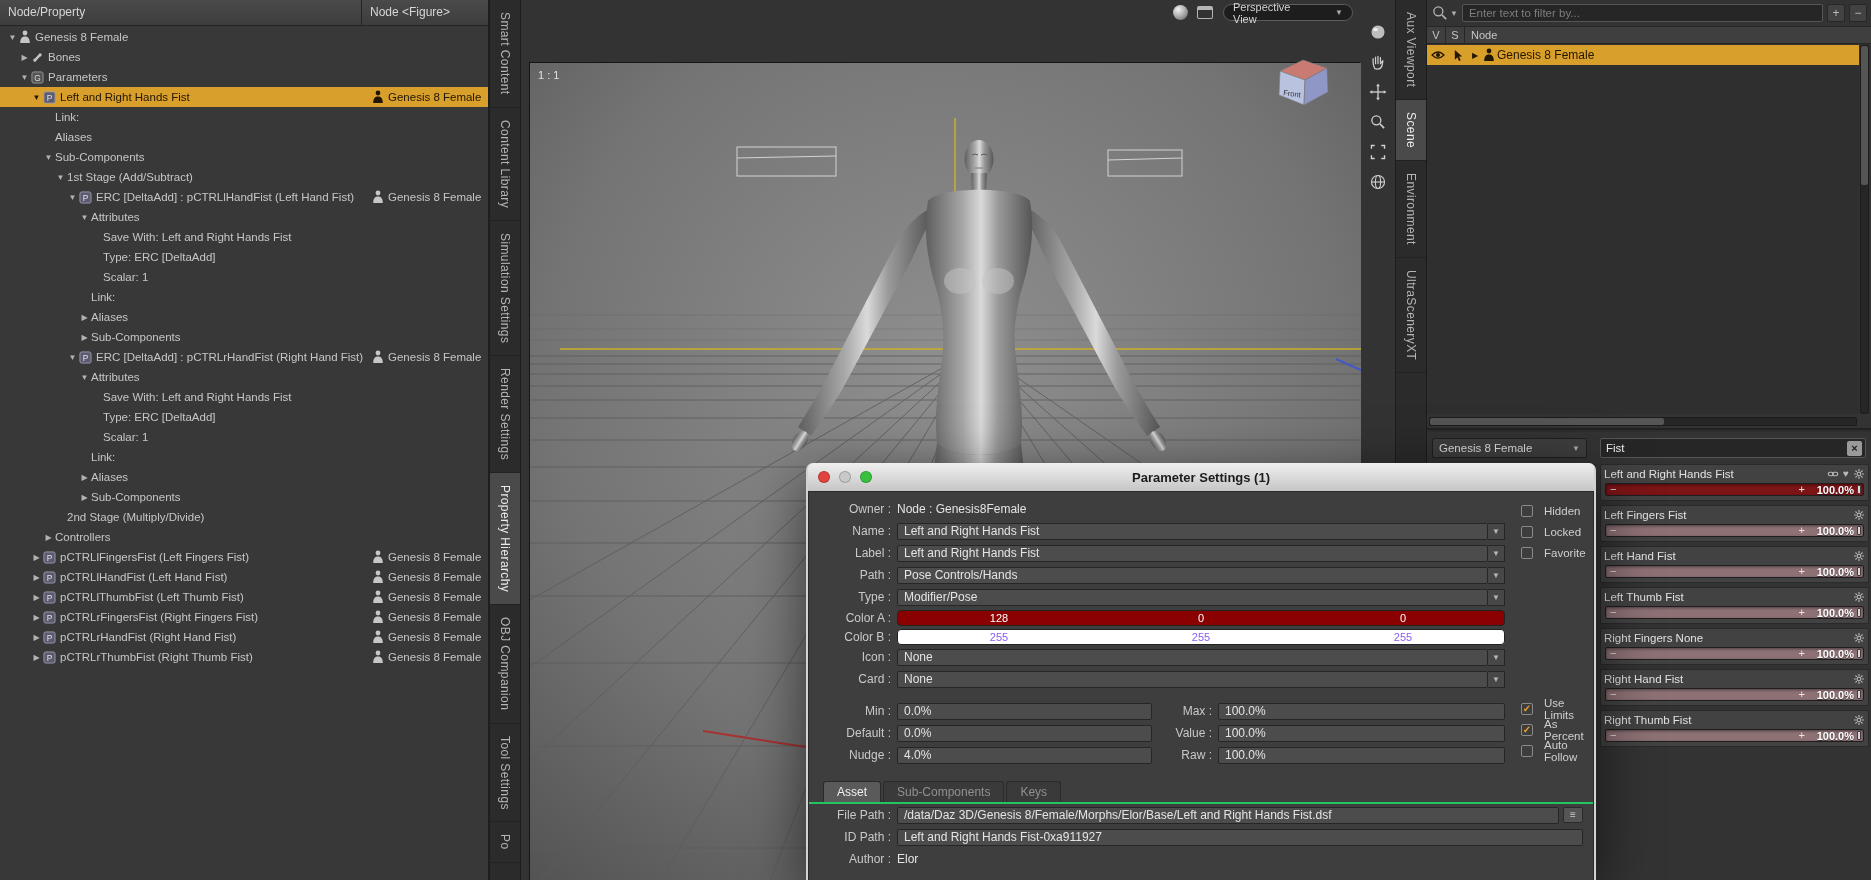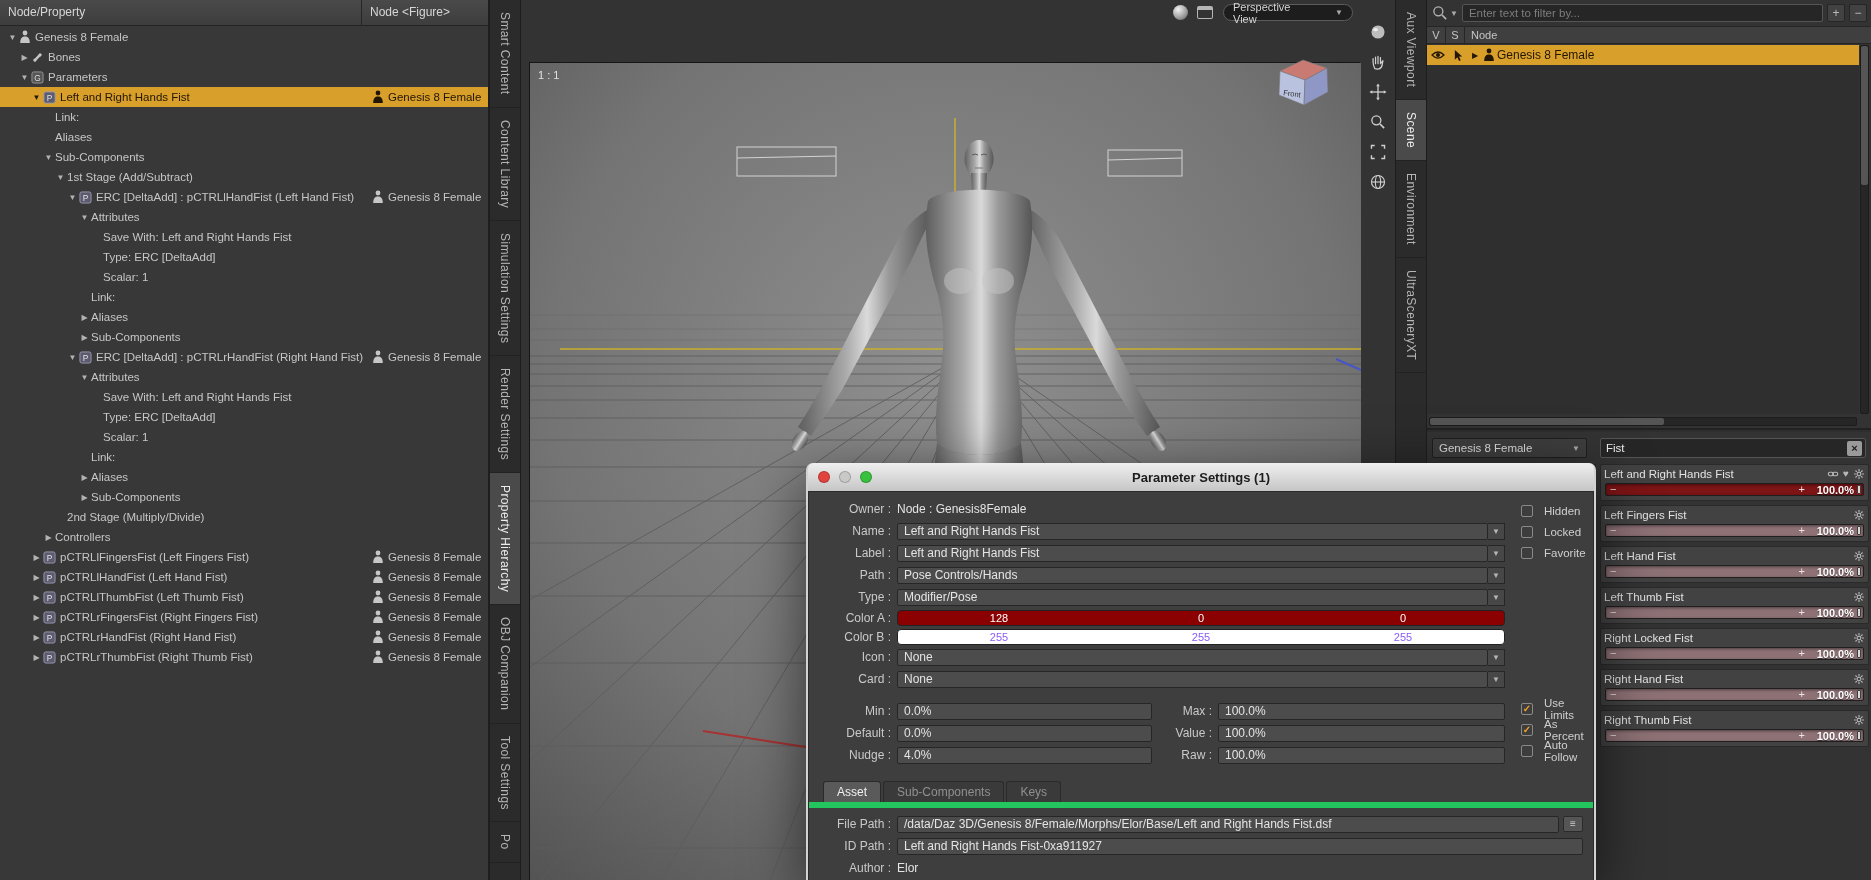--- a/index.html
+++ b/index.html
@@ -111,21 +111,21 @@
         overflow:hidden;white-space:nowrap;font-size:12px;}
   .fdrop{width:17px;flex:none;background:#474747;border:1px solid #262626;border-left:none;color:#b5b5b5;text-align:center;line-height:15px;font-size:8px;}
   .flab2{width:60px;text-align:right;margin:0 6px 0 0;color:#c9c9c9;flex:none;}
   .cbar{display:flex;width:608px;flex:none;height:16px;border:1px solid #222;border-radius:4px;overflow:hidden;}
   .cbar span{flex:1;text-align:center;font-size:11px;line-height:15px;}
   .limits-block{margin-top:10px;}
   .dtabs{display:flex;padding-left:14px;margin-top:14px;height:22px;align-items:flex-end;}
   .dtab{padding:3px 13px;margin-right:2px;background:#3a3a3a;color:#909090;border:1px solid #2a2a2a;border-bottom:none;
         border-radius:3px 3px 0 0;font-size:12px;}
   .dtab.active{background:#5a5a5a;color:#f0f0f0;}
-  .assetpanel{border-top:6px solid #22c55e;padding-top:5px;}
+  .assetpanel{border-top:2px solid #22c55e;}
   .mini-btn{width:20px;height:16px;margin-left:4px;background:#555;border:1px solid #2a2a2a;border-radius:2px;color:#ccc;
             font-size:10px;line-height:14px;text-align:center;flex:none;}
   .flags{position:absolute;left:712px;width:76px;}
   .flags.g1{top:8px;}
   .flags.g2{top:206px;}
   .flag{display:flex;align-items:center;height:21px;gap:11px;font-size:11.5px;color:#cfcfcf;}
   .cb{width:12px;height:12px;background:#3d3d3d;border:1px solid #8a8a8a;border-radius:2px;flex:none;text-align:center;}
   .cb.on::after{content:"\2713";color:#f2a22e;font-weight:bold;font-size:10px;line-height:10px;display:block;}
 
   .icn svg{display:block;}
@@ -757,21 +757,21 @@
           </div>
           <div class="sl-track" style="background: rgb(141, 113, 117);">
             <span class="sl-minus">−</span>
             <span class="sl-plus">+</span>
             <span class="sl-val">100.0%</span>
             <span class="sl-handle"></span>
           </div>
         </div>
         <div class="slider-item">
           <div class="sl-label-row">
-            <span class="sl-name">Right Locked Fist</span>
+            <span class="sl-name">Right Fingers None</span>
             <div class="sl-icons">
               <span class="icn">
                 <svg viewBox="0 0 14 14" width="12" height="12">
                   <g stroke="currentColor" fill="none" stroke-width="1.3">
                     <circle cx="7" cy="7" r="2.2"></circle>
                     <path d="M7,1.2V3.4 M7,10.6V12.8 M1.2,7H3.4 M10.6,7H12.8 M2.9,2.9L4.5,4.5 M9.5,9.5L11.1,11.1 M11.1,2.9L9.5,4.5 M4.5,9.5L2.9,11.1"></path>
                   </g>
                 </svg>
               </span>
             </div>

